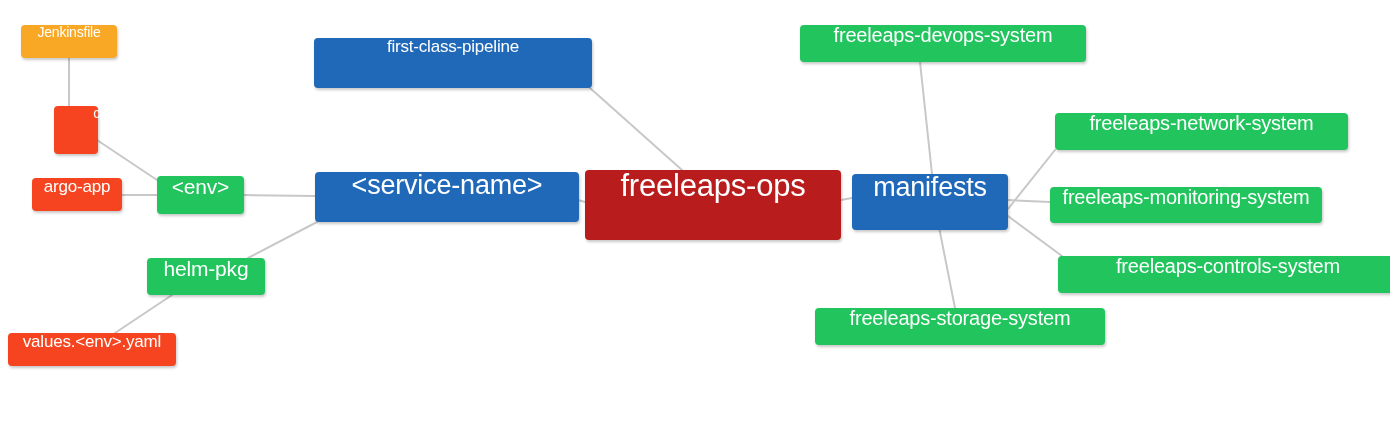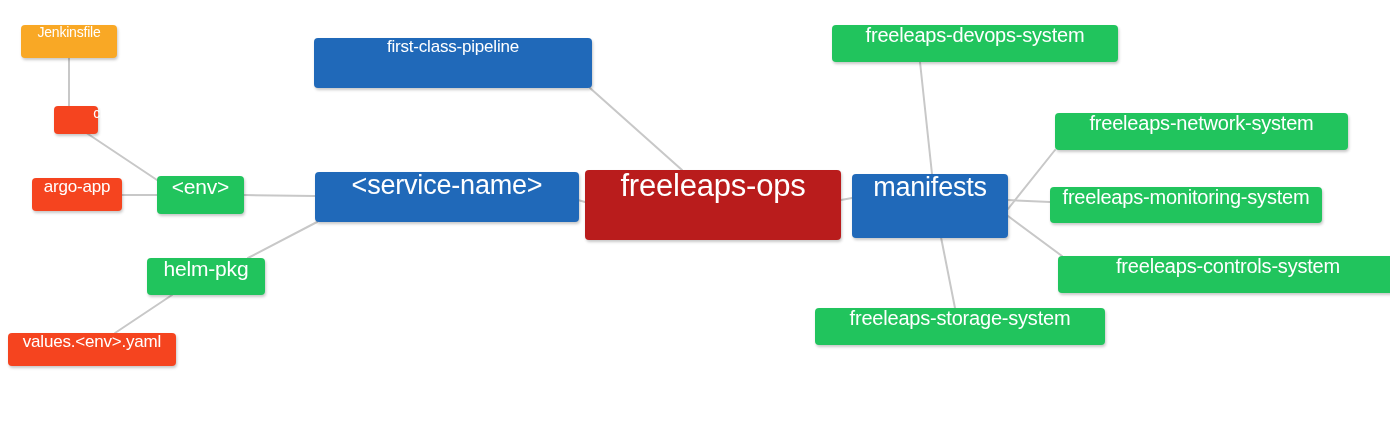--- a/index.html
+++ b/index.html
@@ -65,42 +65,42 @@
   <div id="node-layer">
       <div class="node" style="left: 585px; top: 170px; width: 256px; height: 70px; background: #b91c1c; font-size: 31px;">
         <span class="node-label">freeleaps-ops</span>
       </div>
       <div class="node" style="left: 315px; top: 172px; width: 264px; height: 50px; background: rgb(32, 105, 185); font-size: 27px;">
         <span class="node-label">&lt;service-name&gt;</span>
       </div>
       <div class="node" style="left: 314px; top: 38px; width: 278px; height: 50px; background: rgb(32, 105, 185); font-size: 17px;">
         <span class="node-label">first-class-pipeline</span>
       </div>
-      <div class="node" style="left: 852px; top: 174px; width: 156px; height: 64px; background: rgb(32, 105, 185); font-size: 27px;">
+      <div class="node" style="left: 852px; top: 174px; width: 156px; height: 56px; background: rgb(32, 105, 185); font-size: 27px;">
         <span class="node-label">manifests</span>
       </div>
       <div class="node" style="left: 157px; top: 176px; width: 87px; height: 38px; background: rgb(33, 196, 93); font-size: 21px;">
         <span class="node-label">&lt;env&gt;</span>
       </div>
       <div class="node" style="left: 147px; top: 258px; width: 118px; height: 37px; background: rgb(33, 196, 93); font-size: 21px;">
         <span class="node-label">helm-pkg</span>
       </div>
       <div class="node" style="left: 21px; top: 25px; width: 96px; height: 33px; background: rgb(249, 168, 37); font-size: 14px;">
         <span class="node-label">Jenkinsfile</span>
       </div>
-      <div class="node" style="left: 54px; top: 106px; width: 31px; height: 28px; background: rgb(245, 68, 31); font-size: 14px; padding-left: 44px;">
+      <div class="node" style="left: 54px; top: 106px; width: 31px; height: 48px; background: rgb(245, 68, 31); font-size: 14px; padding-left: 44px;">
         <span class="node-label">ci</span>
       </div>
       <div class="node" style="left: 32px; top: 178px; width: 90px; height: 33px; background: rgb(245, 68, 31); font-size: 17px;">
         <span class="node-label">argo-app</span>
       </div>
       <div class="node" style="left: 8px; top: 333px; width: 168px; height: 33px; background: rgb(245, 68, 31); font-size: 17px;">
         <span class="node-label">values.&lt;env&gt;.yaml</span>
       </div>
-      <div class="node" style="left: 800px; top: 25px; width: 286px; height: 37px; background: rgb(33, 196, 93); font-size: 20px; margin-left: 32px;">
+      <div class="node" style="left: 800px; top: 25px; width: 286px; height: 37px; background: rgb(33, 196, 93); font-size: 20px;">
         <span class="node-label">freeleaps-devops-system</span>
       </div>
       <div class="node" style="left: 1055px; top: 113px; width: 293px; height: 37px; background: rgb(33, 196, 93); font-size: 20px;">
         <span class="node-label">freeleaps-network-system</span>
       </div>
       <div class="node" style="left: 1050px; top: 187px; width: 272px; height: 36px; background: rgb(33, 196, 93); font-size: 20px;">
         <span class="node-label">freeleaps-monitoring-system</span>
       </div>
       <div class="node" style="left: 1058px; top: 256px; width: 340px; height: 37px; background: rgb(33, 196, 93); font-size: 20px;">
         <span class="node-label">freeleaps-controls-system</span>

